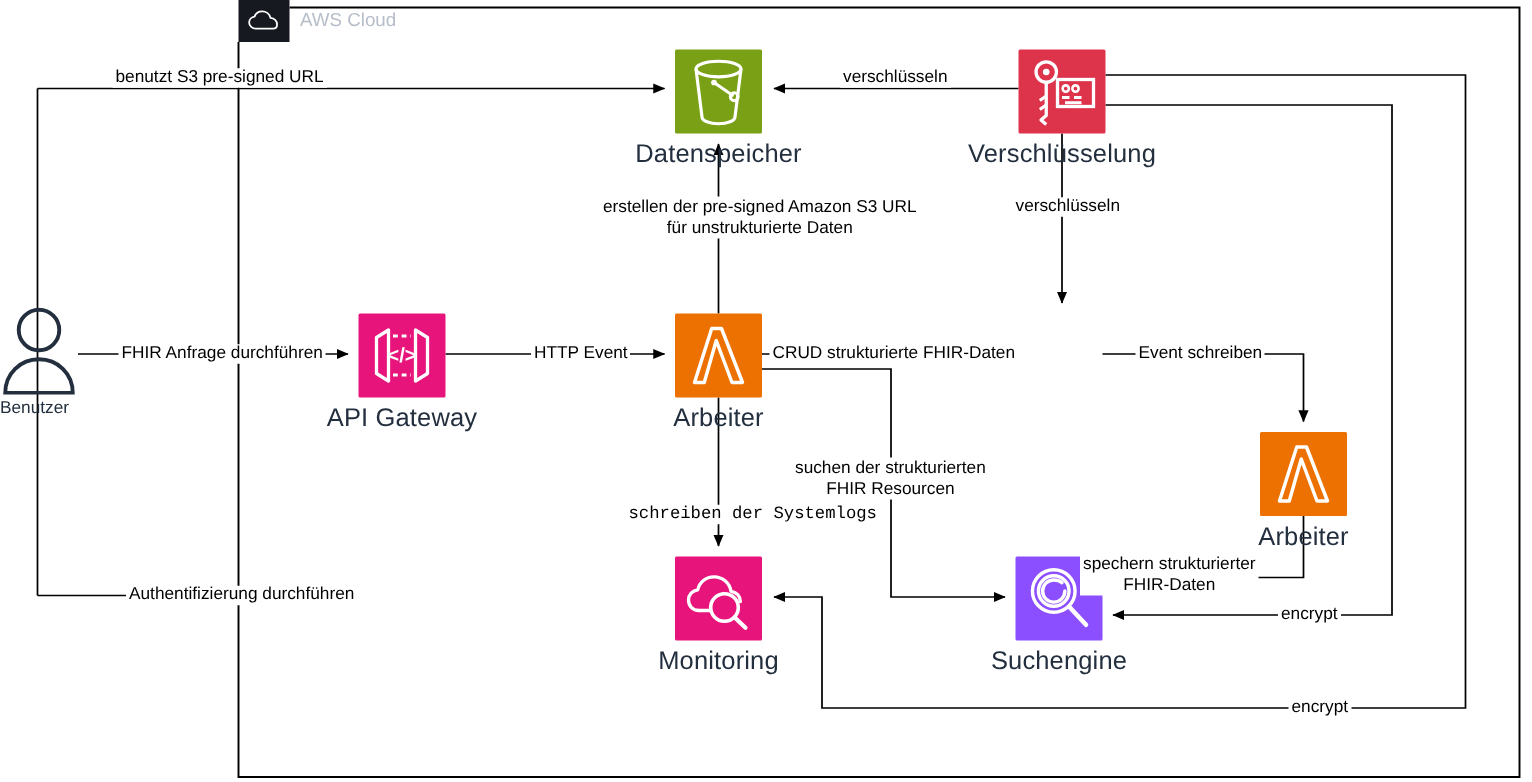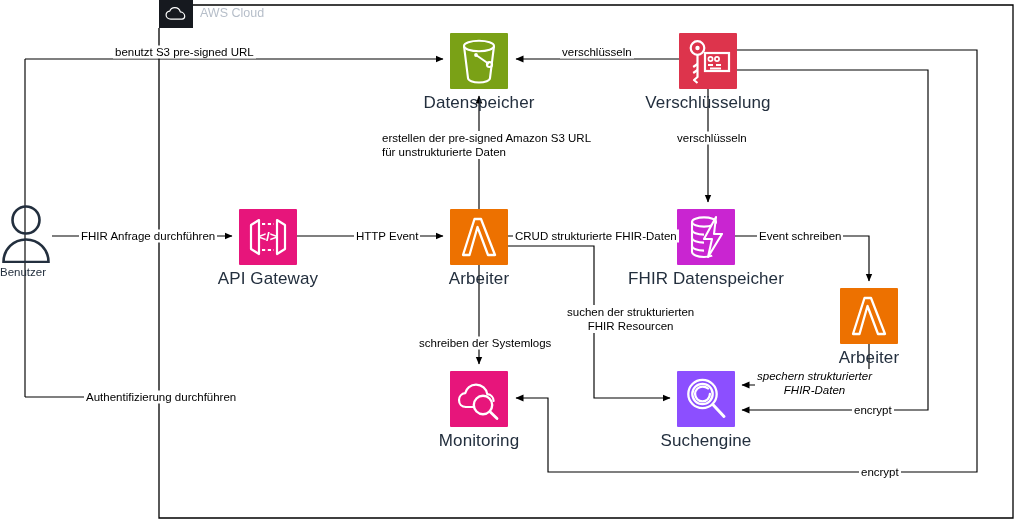--- a/index.html
+++ b/index.html
@@ -125,31 +125,20 @@
 
   <div class="node" style="left:450px;top:209px;">
     <div class="box" style="background:#ED7100;">
       <svg width="58" height="56" viewBox="0 0 58 56">
         <path d="M13,46 L24.5,10 L31,10 L45,46 L38,46 L27.5,18 L19.5,46 Z" fill="none" stroke="#fff" stroke-width="2.3" stroke-linejoin="round"></path>
       </svg>
     </div>
     <div class="cap">Arbeiter</div>
   </div>
 
-  <div class="node" style="left:677px;top:209px;">
-    <div class="box" style="background:#C925D1;">
-      <svg width="58" height="56" viewBox="0 0 58 56">
-        <path d="M15,13 L15,43 C15,45.8 20.4,48 27,48 C30.2,48 33.1,47.5 35.2,46.6" fill="none" stroke="#fff" stroke-width="2.1"></path>
-        <ellipse cx="27" cy="13" rx="12" ry="4.6" fill="none" stroke="#fff" stroke-width="2.1"></ellipse>
-        <path d="M15,21 C15,23.5 20.4,25.6 27,25.6 M15,29 C15,31.5 20.4,33.6 27,33.6 M15,37 C15,39.5 20.4,41.6 27,41.6" fill="none" stroke="#fff" stroke-width="2.1"></path>
-        <path d="M39,8 L27,30 L35,30 L31,48 L45,25 L37,25 Z" fill="#C925D1" stroke="#fff" stroke-width="2.1" stroke-linejoin="round"></path>
-      </svg>
-    </div>
-    <div class="cap">FHIR Datenspeicher</div>
-  </div>
 
   <div class="node" style="left:840px;top:288px;">
     <div class="box" style="background:#ED7100;">
       <svg width="58" height="56" viewBox="0 0 58 56">
         <path d="M13,46 L24.5,10 L31,10 L45,46 L38,46 L27.5,18 L19.5,46 Z" fill="none" stroke="#fff" stroke-width="2.3" stroke-linejoin="round"></path>
       </svg>
     </div>
     <div class="cap">Arbeiter</div>
   </div>
 
@@ -171,37 +160,37 @@
       <svg width="58" height="56" viewBox="0 0 58 56">
         <circle cx="25.5" cy="23" r="14.2" fill="none" stroke="#fff" stroke-width="2.3"></circle>
         <circle cx="25.5" cy="23" r="10.2" fill="none" stroke="#fff" stroke-width="2.3"></circle>
         <path d="M31,17.5 C29.6,16.3 27.7,15.6 25.5,15.6 C21.4,15.6 18.1,18.9 18.1,23 C18.1,27.1 21.4,30.4 25.5,30.4 C29.6,30.4 32.9,27.1 32.9,23" fill="none" stroke="#fff" stroke-width="2.3" stroke-linecap="round"></path>
         <path d="M35.8,33.5 L47,45.5" stroke="#fff" stroke-width="3" stroke-linecap="round"></path>
       </svg>
     </div>
     <div class="cap">Suchengine</div>
   </div>
 
-  <div class="elabel" style="left:75px;top:52px;transform:translateY(-50%);margin-left:38px;">benutzt S3 pre-signed URL</div>
+  <div class="elabel" style="left:75px;top:52px;transform:translateY(-50%);">benutzt S3 pre-signed URL</div>
   <div class="elabel" style="left:560px;top:52px;transform:translateY(-50%);">verschlüsseln</div>
-  <div class="elabel multi" style="left:380px;top:145px;transform:translateY(-50%);text-align:left;">
+  <div class="elabel multi" style="left:400px;top:145px;transform:translateY(-50%);text-align:center;">
     <div>erstellen der pre-signed Amazon S3 URL</div>
     <div>für unstrukturierte Daten</div>
   </div>
   <div class="elabel" style="left:675px;top:138px;transform:translateY(-50%);">verschlüsseln</div>
   <div class="elabel" style="left:79px;top:236px;transform:translateY(-50%);text-align:center;">FHIR Anfrage durchführen</div>
   <div class="elabel" style="left:335px;top:236px;transform:translateY(-50%);margin-left:19px;">HTTP Event</div>
   <div class="elabel" style="left:513px;top:236px;transform:translateY(-50%);text-align:right;">CRUD strukturierte FHIR-Daten</div>
   <div class="elabel" style="left:757px;top:236px;transform:translateY(-50%);">Event schreiben</div>
-  <div class="elabel multi" style="left:528px;top:319px;transform:translateY(-50%);text-align:center;margin-left:37px;">
+  <div class="elabel multi" style="left:528px;top:319px;transform:translateY(-50%);text-align:center;">
     <div>suchen der strukturierten</div>
     <div>FHIR Resourcen</div>
   </div>
-  <div class="elabel" style="left:417px;top:343px;transform:translateY(-50%);">schreiben der Systemlogs</div>
+  <div class="elabel" style="left:417px;top:343px;transform:translateY(-50%);font-family:Liberation Mono, monospace;">schreiben der Systemlogs</div>
   <div class="elabel" style="left:84px;top:397px;transform:translateY(-50%);">Authentifizierung durchführen</div>
-  <div class="elabel multi" style="left:755px;top:383px;transform:translateY(-50%);text-align:center;font-style:italic;">
+  <div class="elabel multi" style="left:720px;top:383px;transform:translateY(-50%);text-align:center;">
     <div>spechern strukturierter</div>
     <div>FHIR-Daten</div>
   </div>
   <div class="elabel" style="left:852px;top:410px;transform:translateY(-50%);">encrypt</div>
   <div class="elabel" style="left:859px;top:472px;transform:translateY(-50%);">encrypt</div>
 
 </div>
 
 </body></html>

